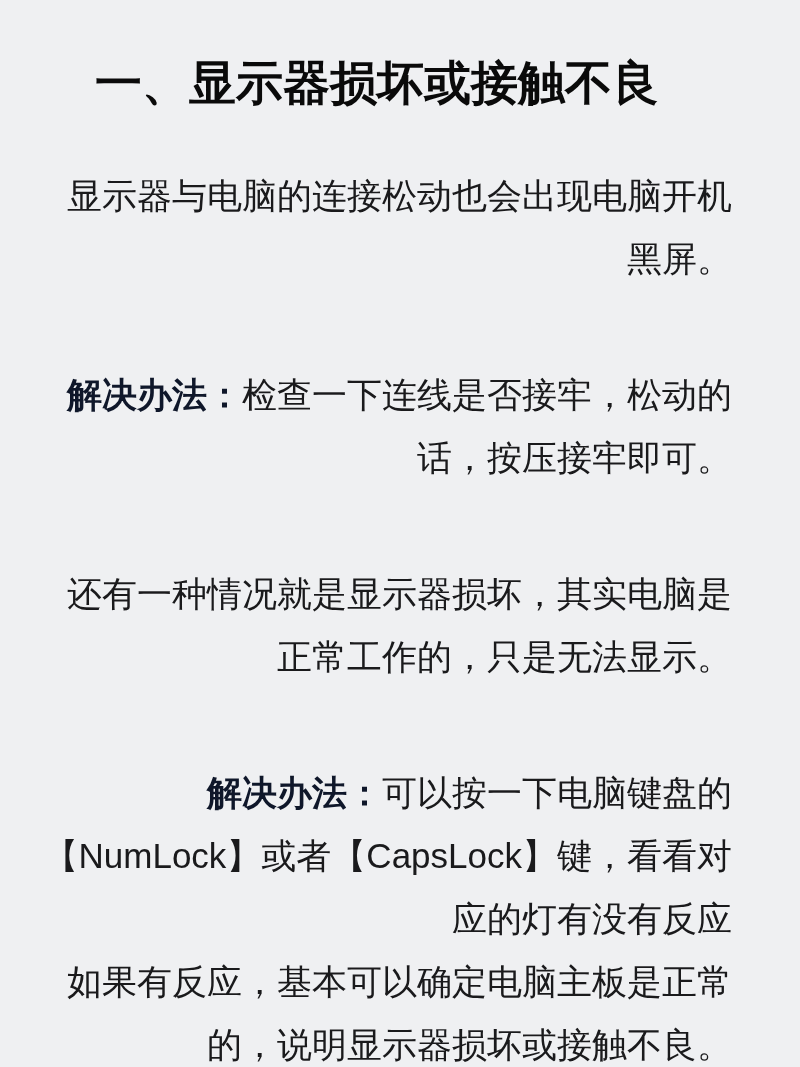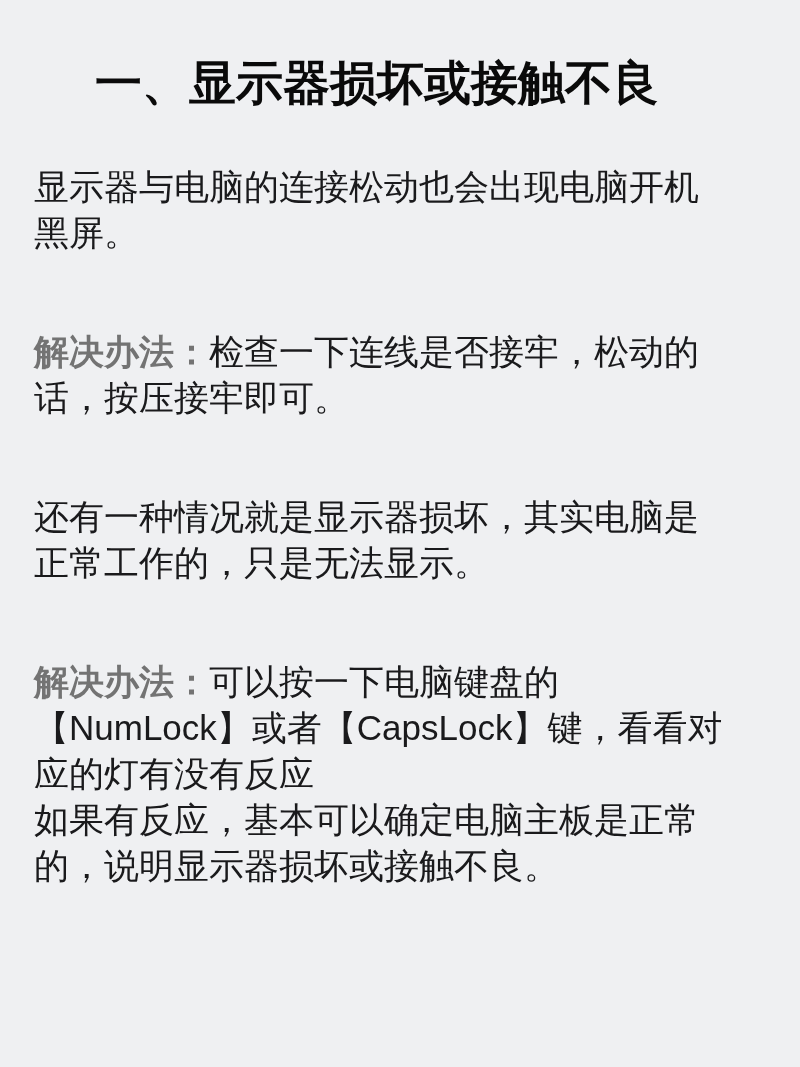--- a/index.html
+++ b/index.html
@@ -26,31 +26,31 @@
     line-height: 70px;
     font-weight: 700;
     text-align: center;
     color: #0a0a0a;
     letter-spacing: 0px;
     white-space: nowrap;
   }
   .para {
     margin: 73px 0 0 0;
     font-size: 35px;
-    line-height: 46px;
+    line-height: 63px;
     font-weight: 400;
-    text-align: left;
+    text-align: right;
     word-break: break-word;
   }
   .para.first {
     margin-top: 46px;
   }
   .para-label {
     font-weight: 700;
-    color: #737373;
+    color: #0f172a;
   }
   .para-text {
     white-space: pre-line;
   }
 </style>
 </head>
 <body>
 
 <div class="page">
 

